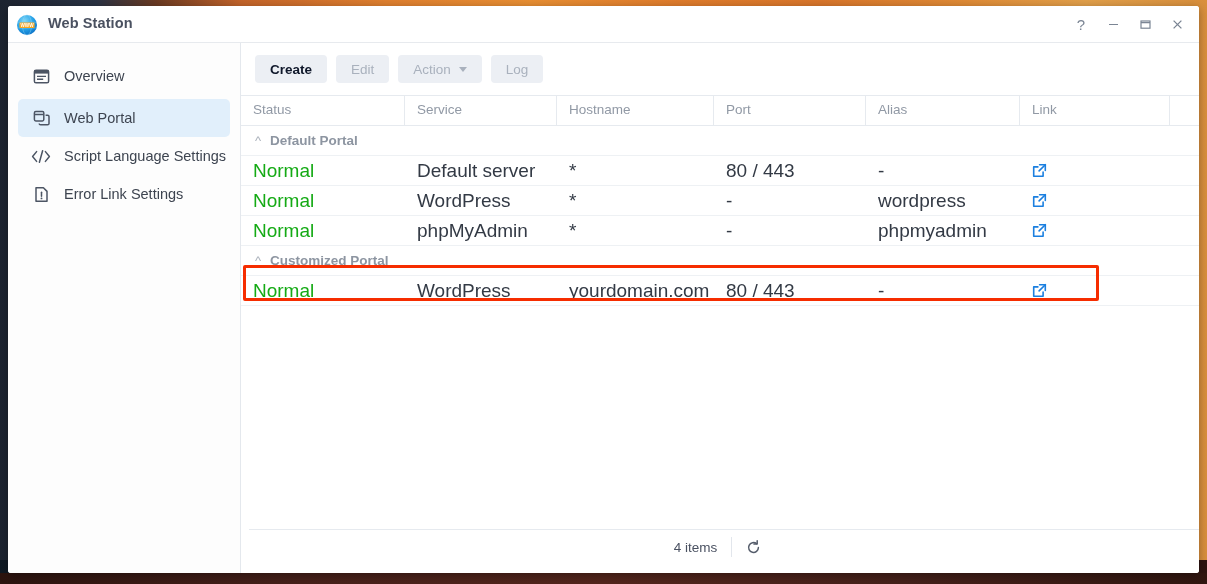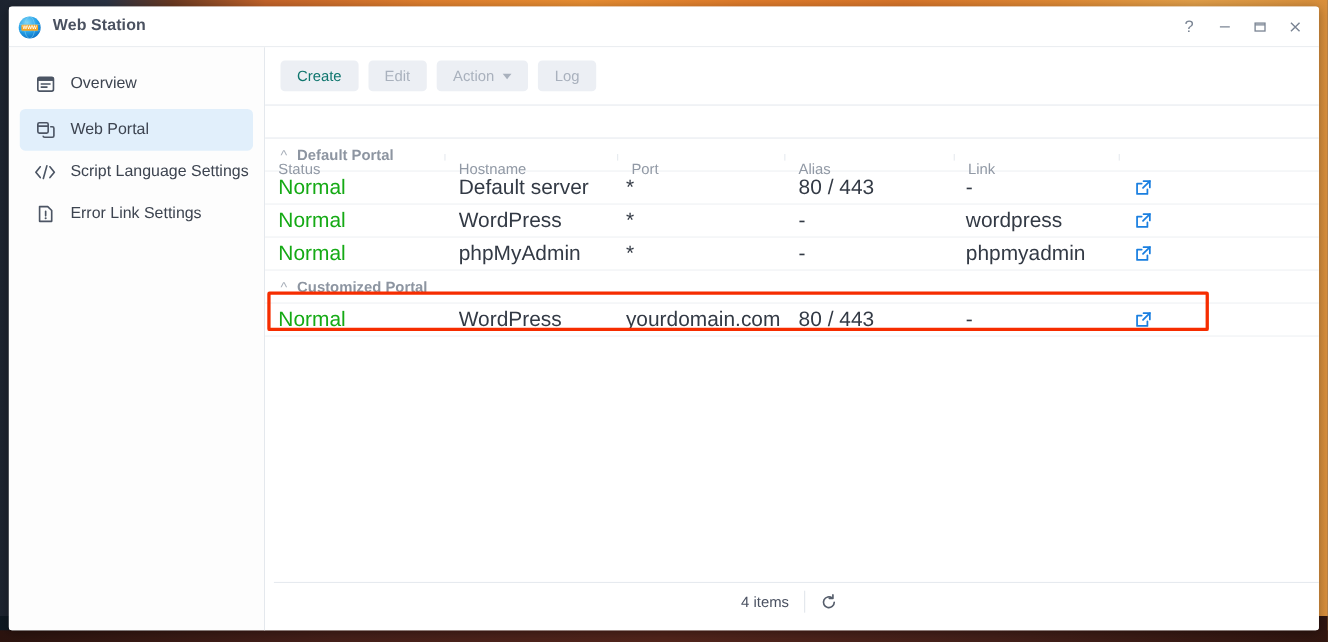--- a/index.html
+++ b/index.html
@@ -119,21 +119,21 @@
     border: none;
     border-radius: 4px;
     height: 28px;
     padding: 0 15px;
     font-size: 13.5px;
     font-family: "Liberation Sans", sans-serif;
     color: #2f3540;
     cursor: default;
     display: flex; align-items: center; gap: 6px;
   }
-  .tbtn.primary { font-weight: normal; color: #0f766e; }
+  .tbtn.primary { font-weight: bold; color: #0f172a; }
   .tbtn.disabled { color: #a9b1bd; }
   .caret {
     width: 0; height: 0;
     border-left: 4px solid transparent;
     border-right: 4px solid transparent;
     border-top: 5px solid #a9b1bd;
     margin-left: 2px;
   }
 
   
@@ -143,21 +143,20 @@
     height: 29px;
     border-top: 1px solid #e6eaef;
     border-bottom: 1px solid #e6eaef;
     color: #9199a5;
     font-size: 13.5px;
   }
   .ghead .cell {
     padding: 6px 0 0 12px;
     box-sizing: border-box;
     border-right: 1px solid #e6eaef;
-    margin-top: 44px;
   }
   .ghead .cell:last-child { border-right: none; }
 
   .c-status { width: 164px; }
   .c-service { width: 152px; }
   .c-host { width: 157px; }
   .c-port { width: 152px; }
   .c-alias { width: 154px; }
   .c-link { width: 150px; }
   .c-end { flex: 1; }
@@ -340,20 +339,21 @@
         </button>
         <button class="tbtn disabled">
           <span>Log</span>
         </button>
       </div>
 
       <div id="grid">
 
         <div class="ghead">
           <div class="cell c-status">Status</div>
+          <div class="cell c-service">Service</div>
           <div class="cell c-host">Hostname</div>
           <div class="cell c-port">Port</div>
           <div class="cell c-alias">Alias</div>
           <div class="cell c-link">Link</div>
           <div class="cell c-end"></div>
         </div>
 
         <div class="grouprow">
           <span class="chev">^</span>
           <span>Default Portal</span>

